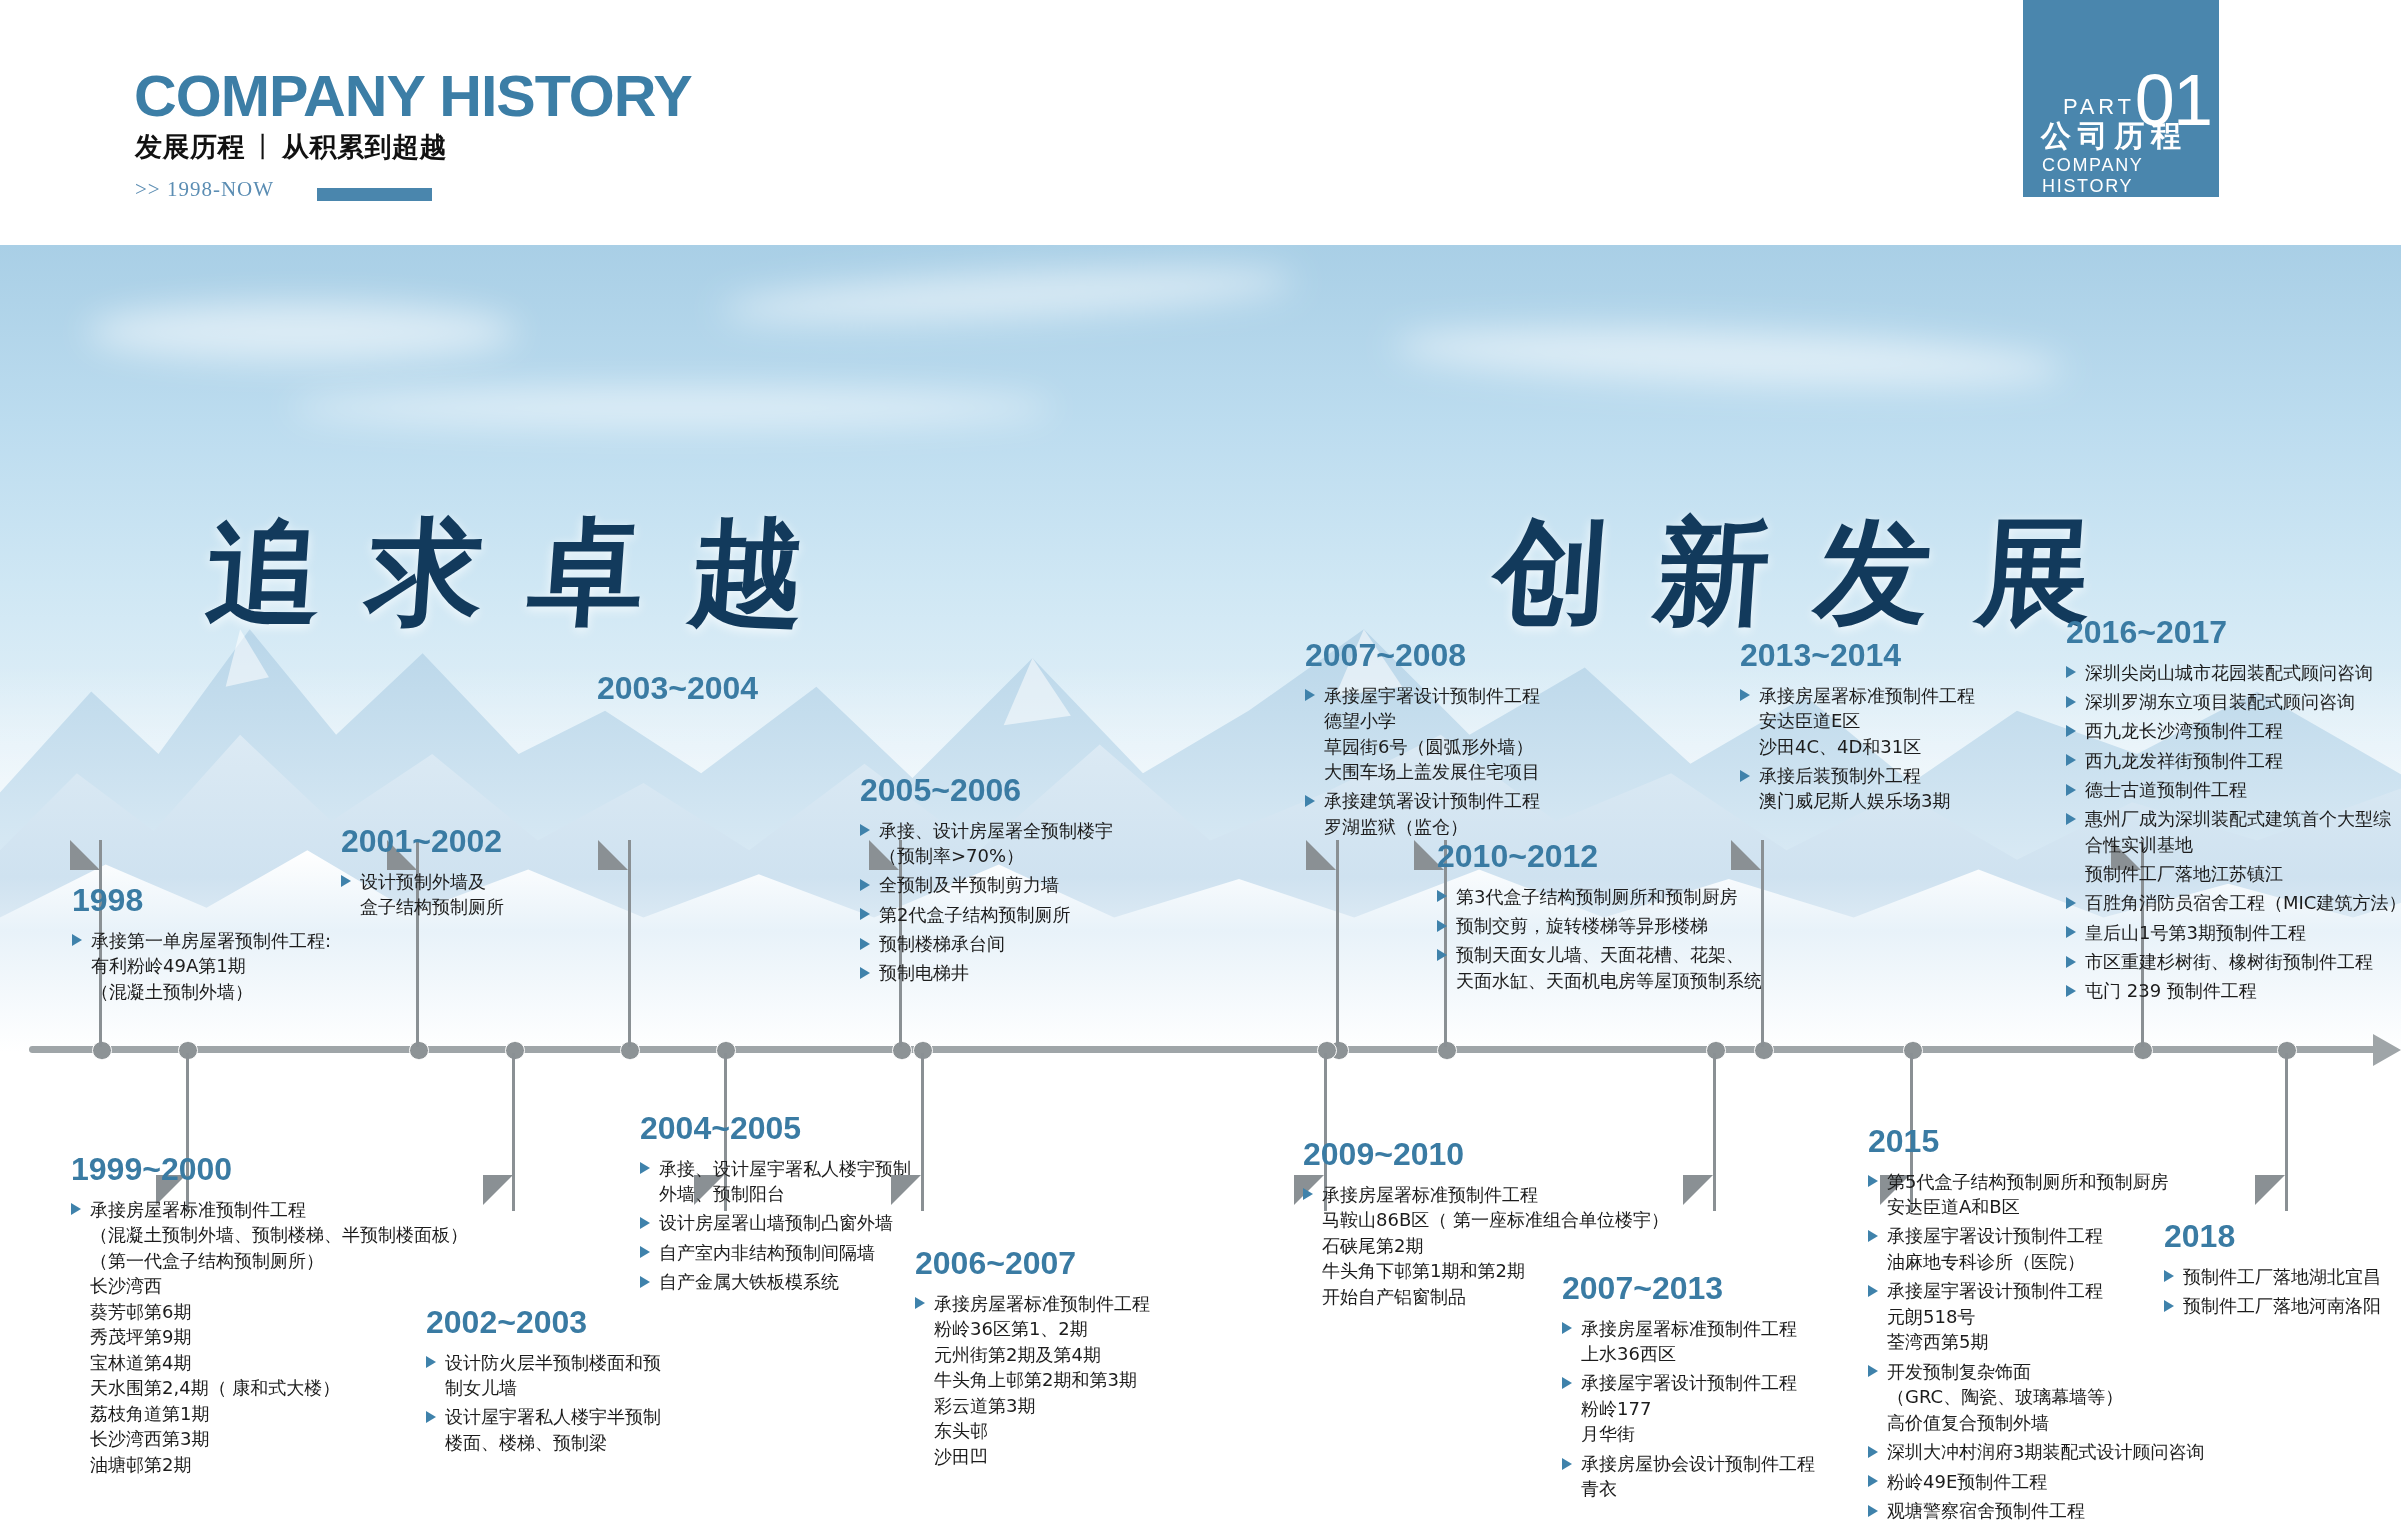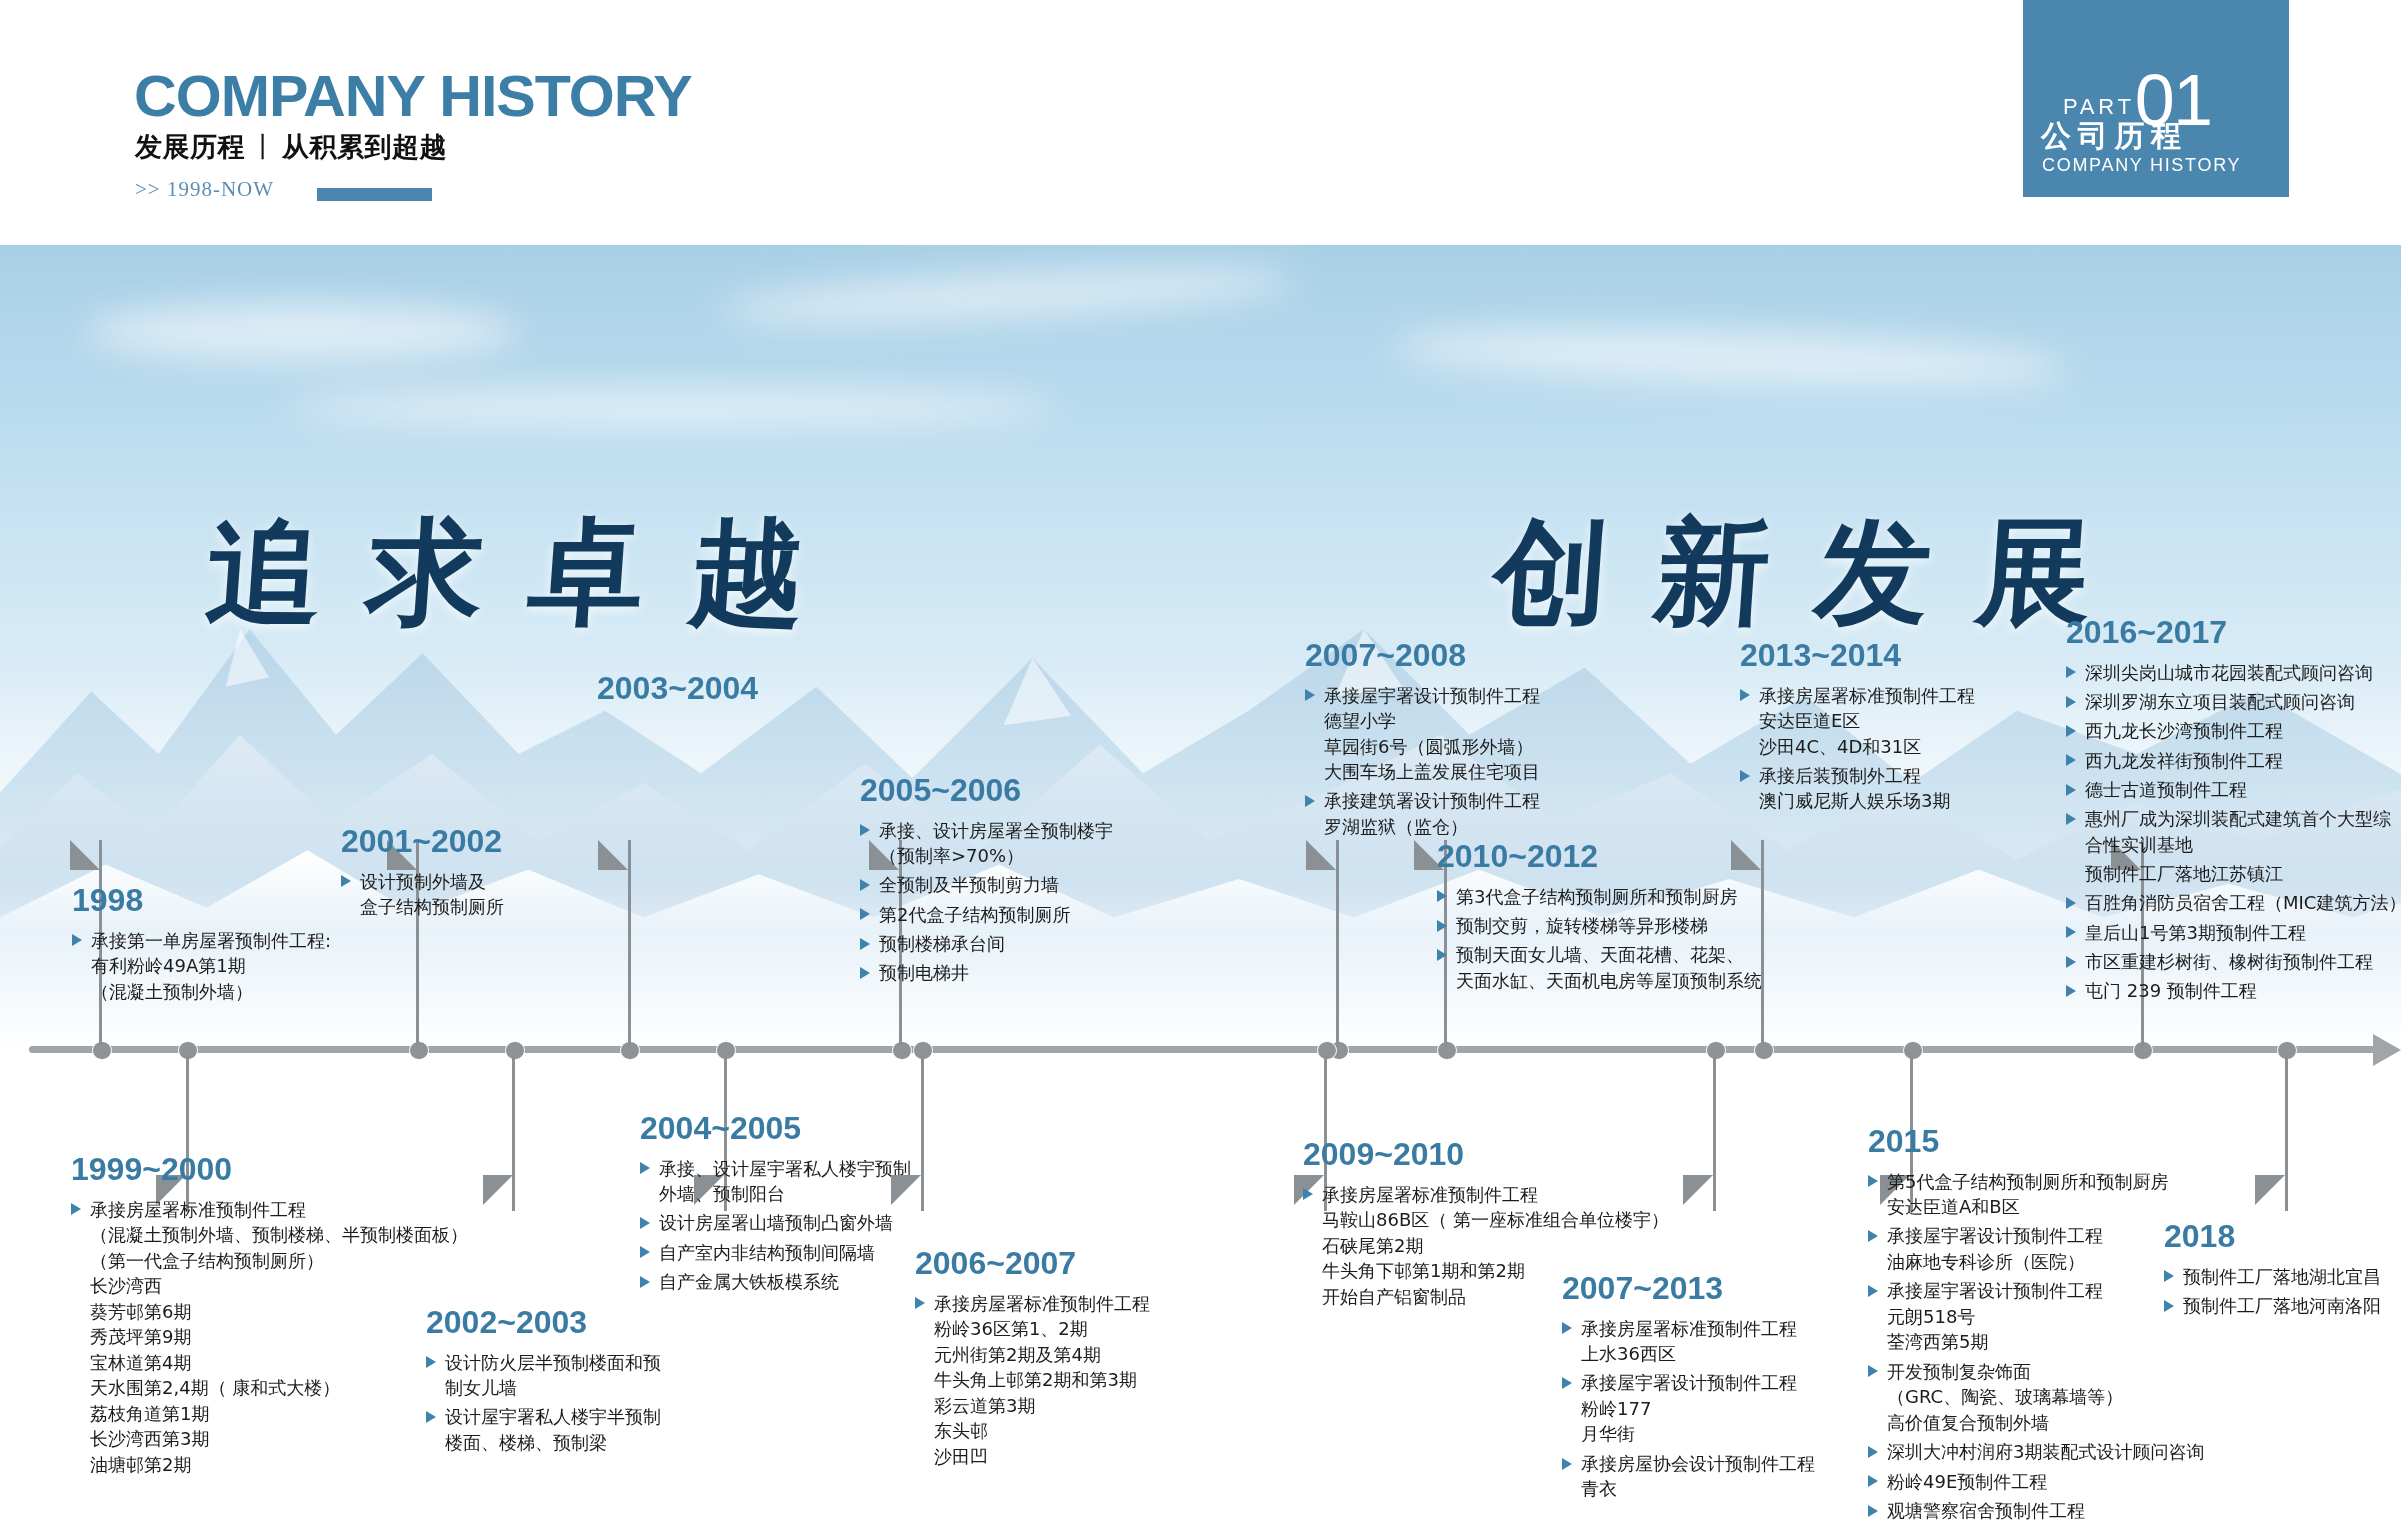--- a/index.html
+++ b/index.html
@@ -30,21 +30,21 @@
     position:absolute;left:135px;top:179px;
     font-size:21px;color:#5b8db3;letter-spacing:1px;line-height:1;
     font-family:"Liberation Serif","DejaVu Serif",serif;
   }
   #title-rule{
     position:absolute;left:317px;top:188px;width:115px;height:12.5px;
     background:#4a86ad;
   }
   
   #part-badge{
-    position:absolute;left:2023px;top:0;width:266px;height:197px;
+    position:absolute;left:2023px;top:0;width:196px;height:197px;
     background:#4a86ad;color:#fff;
   }
   #part-badge .pb-row{
     position:absolute;left:40px;top:72px;
     display:flex;align-items:flex-end;
   }
   #part-badge .pb-part{
     font-size:22px;letter-spacing:3.8px;font-weight:300;
     padding-bottom:7.7px;
   }

